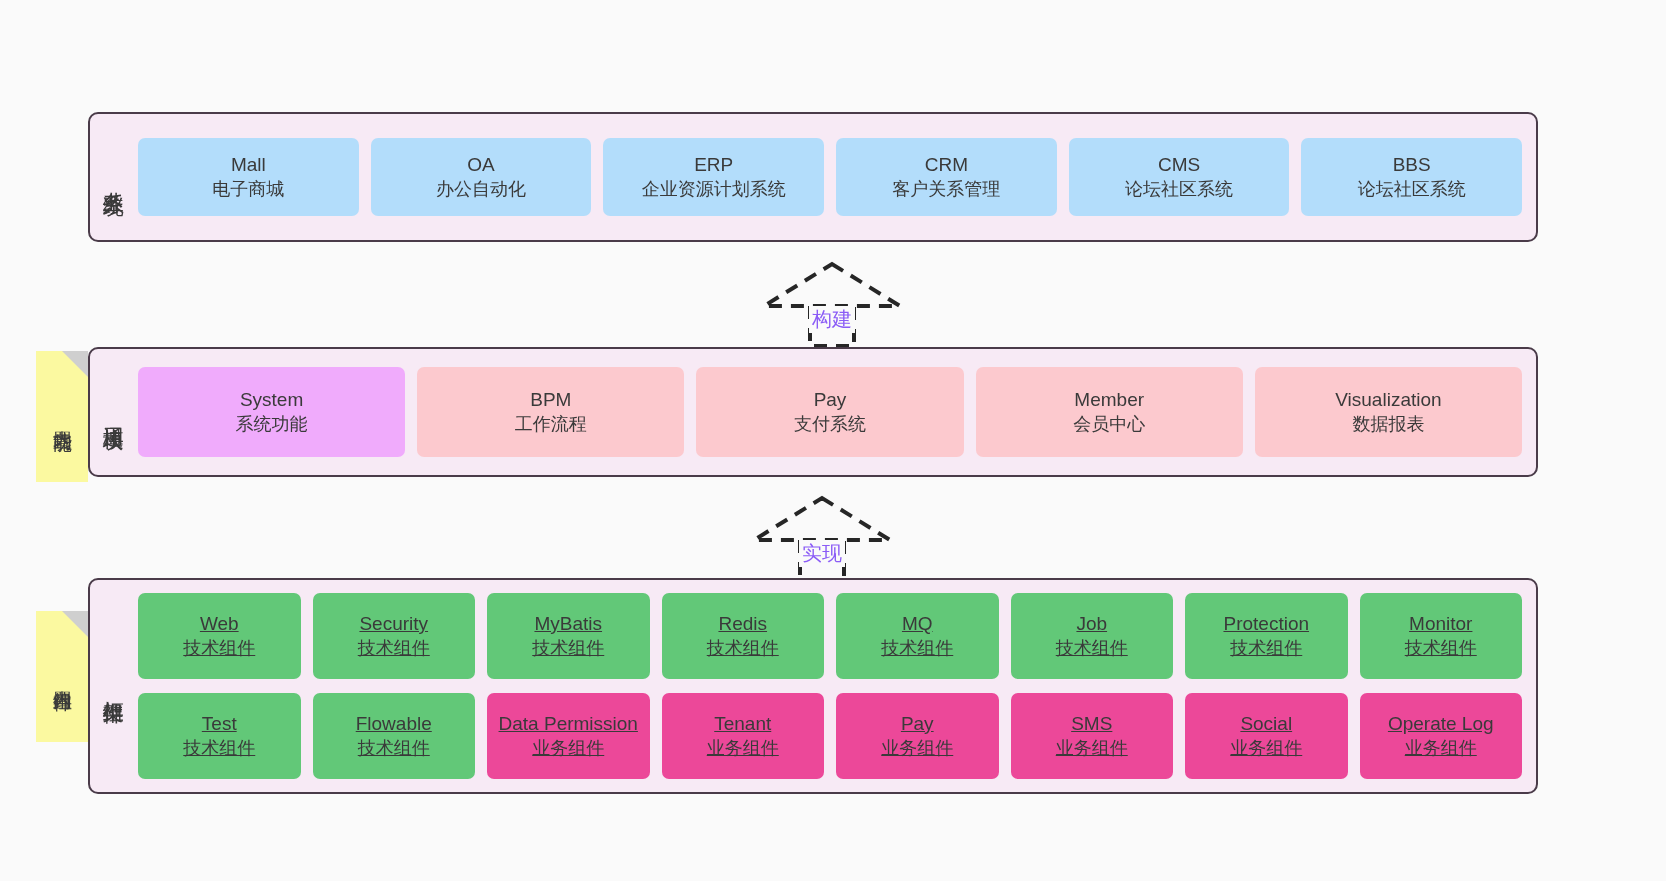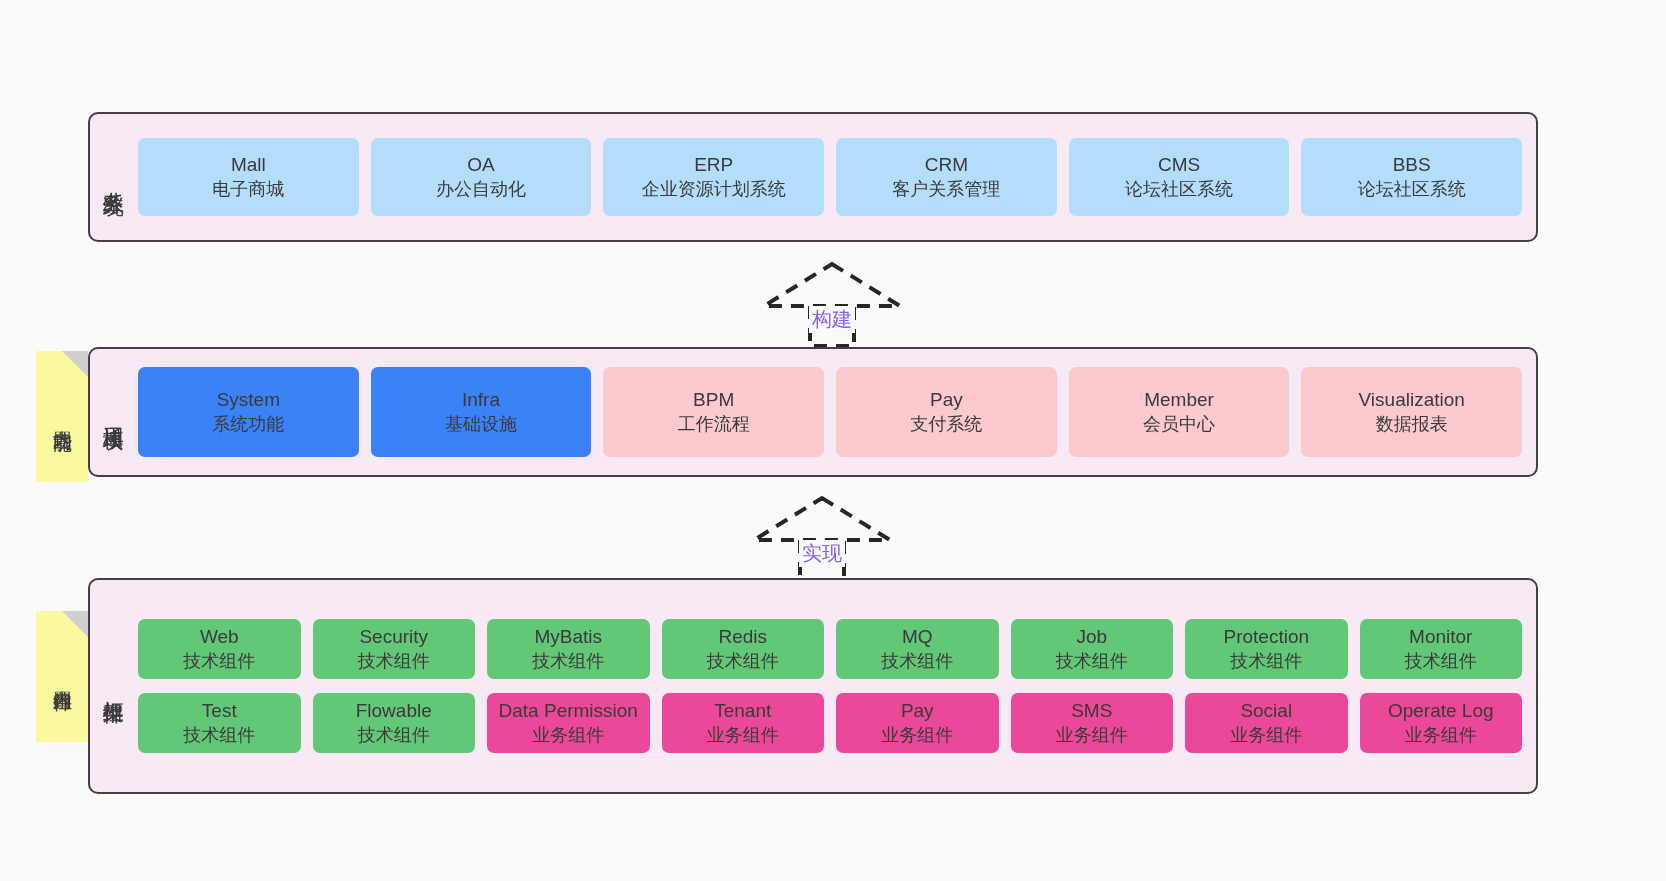--- a/index.html
+++ b/index.html
@@ -78,23 +78,23 @@
     text-align: center;
     box-sizing: border-box;
     padding: 6px 4px;
     line-height: 1.3;
   }
   .card .t1 { font-size: 19px; }
   .card .t2 { font-size: 18px; }
 
   .layer-top .card { height: 78px; background: #b3ddfb; }
   .layer-mid .card { height: 90px; }
-  .layer-mid .card.strong { background: #3b82f6; }
+  .layer-mid .card.strong { background: #f0abfc; }
   .layer-mid .card.soft   { background: #fcc9ce; }
-  .layer-bottom .card { height: 60px; }
+  .layer-bottom .card { height: 86px; text-decoration: underline; }
   .layer-bottom .card.tech { background: #62c878; }
   .layer-bottom .card.biz  { background: #ec4899; }
 
   
   .sticky {
     position: absolute;
     background: #fbf9a0;
     display: flex;
     align-items: center;
     justify-content: center;
@@ -180,24 +180,20 @@
     <span>内置功能</span>
   </div>
 
   <div class="layer layer-mid" style="left:88px; top:347px; width:1450px; height:130px;">
     <div class="layer-title">通用模块</div>
     <div class="layer-body">
       <div class="card strong">
         <span class="t1">System</span>
         <span class="t2">系统功能</span>
       </div>
-      <div class="card strong">
-        <span class="t1">Infra</span>
-        <span class="t2">基础设施</span>
-      </div>
       <div class="card soft">
         <span class="t1">BPM</span>
         <span class="t2">工作流程</span>
       </div>
       <div class="card soft">
         <span class="t1">Pay</span>
         <span class="t2">支付系统</span>
       </div>
       <div class="card soft">
         <span class="t1">Member</span>

